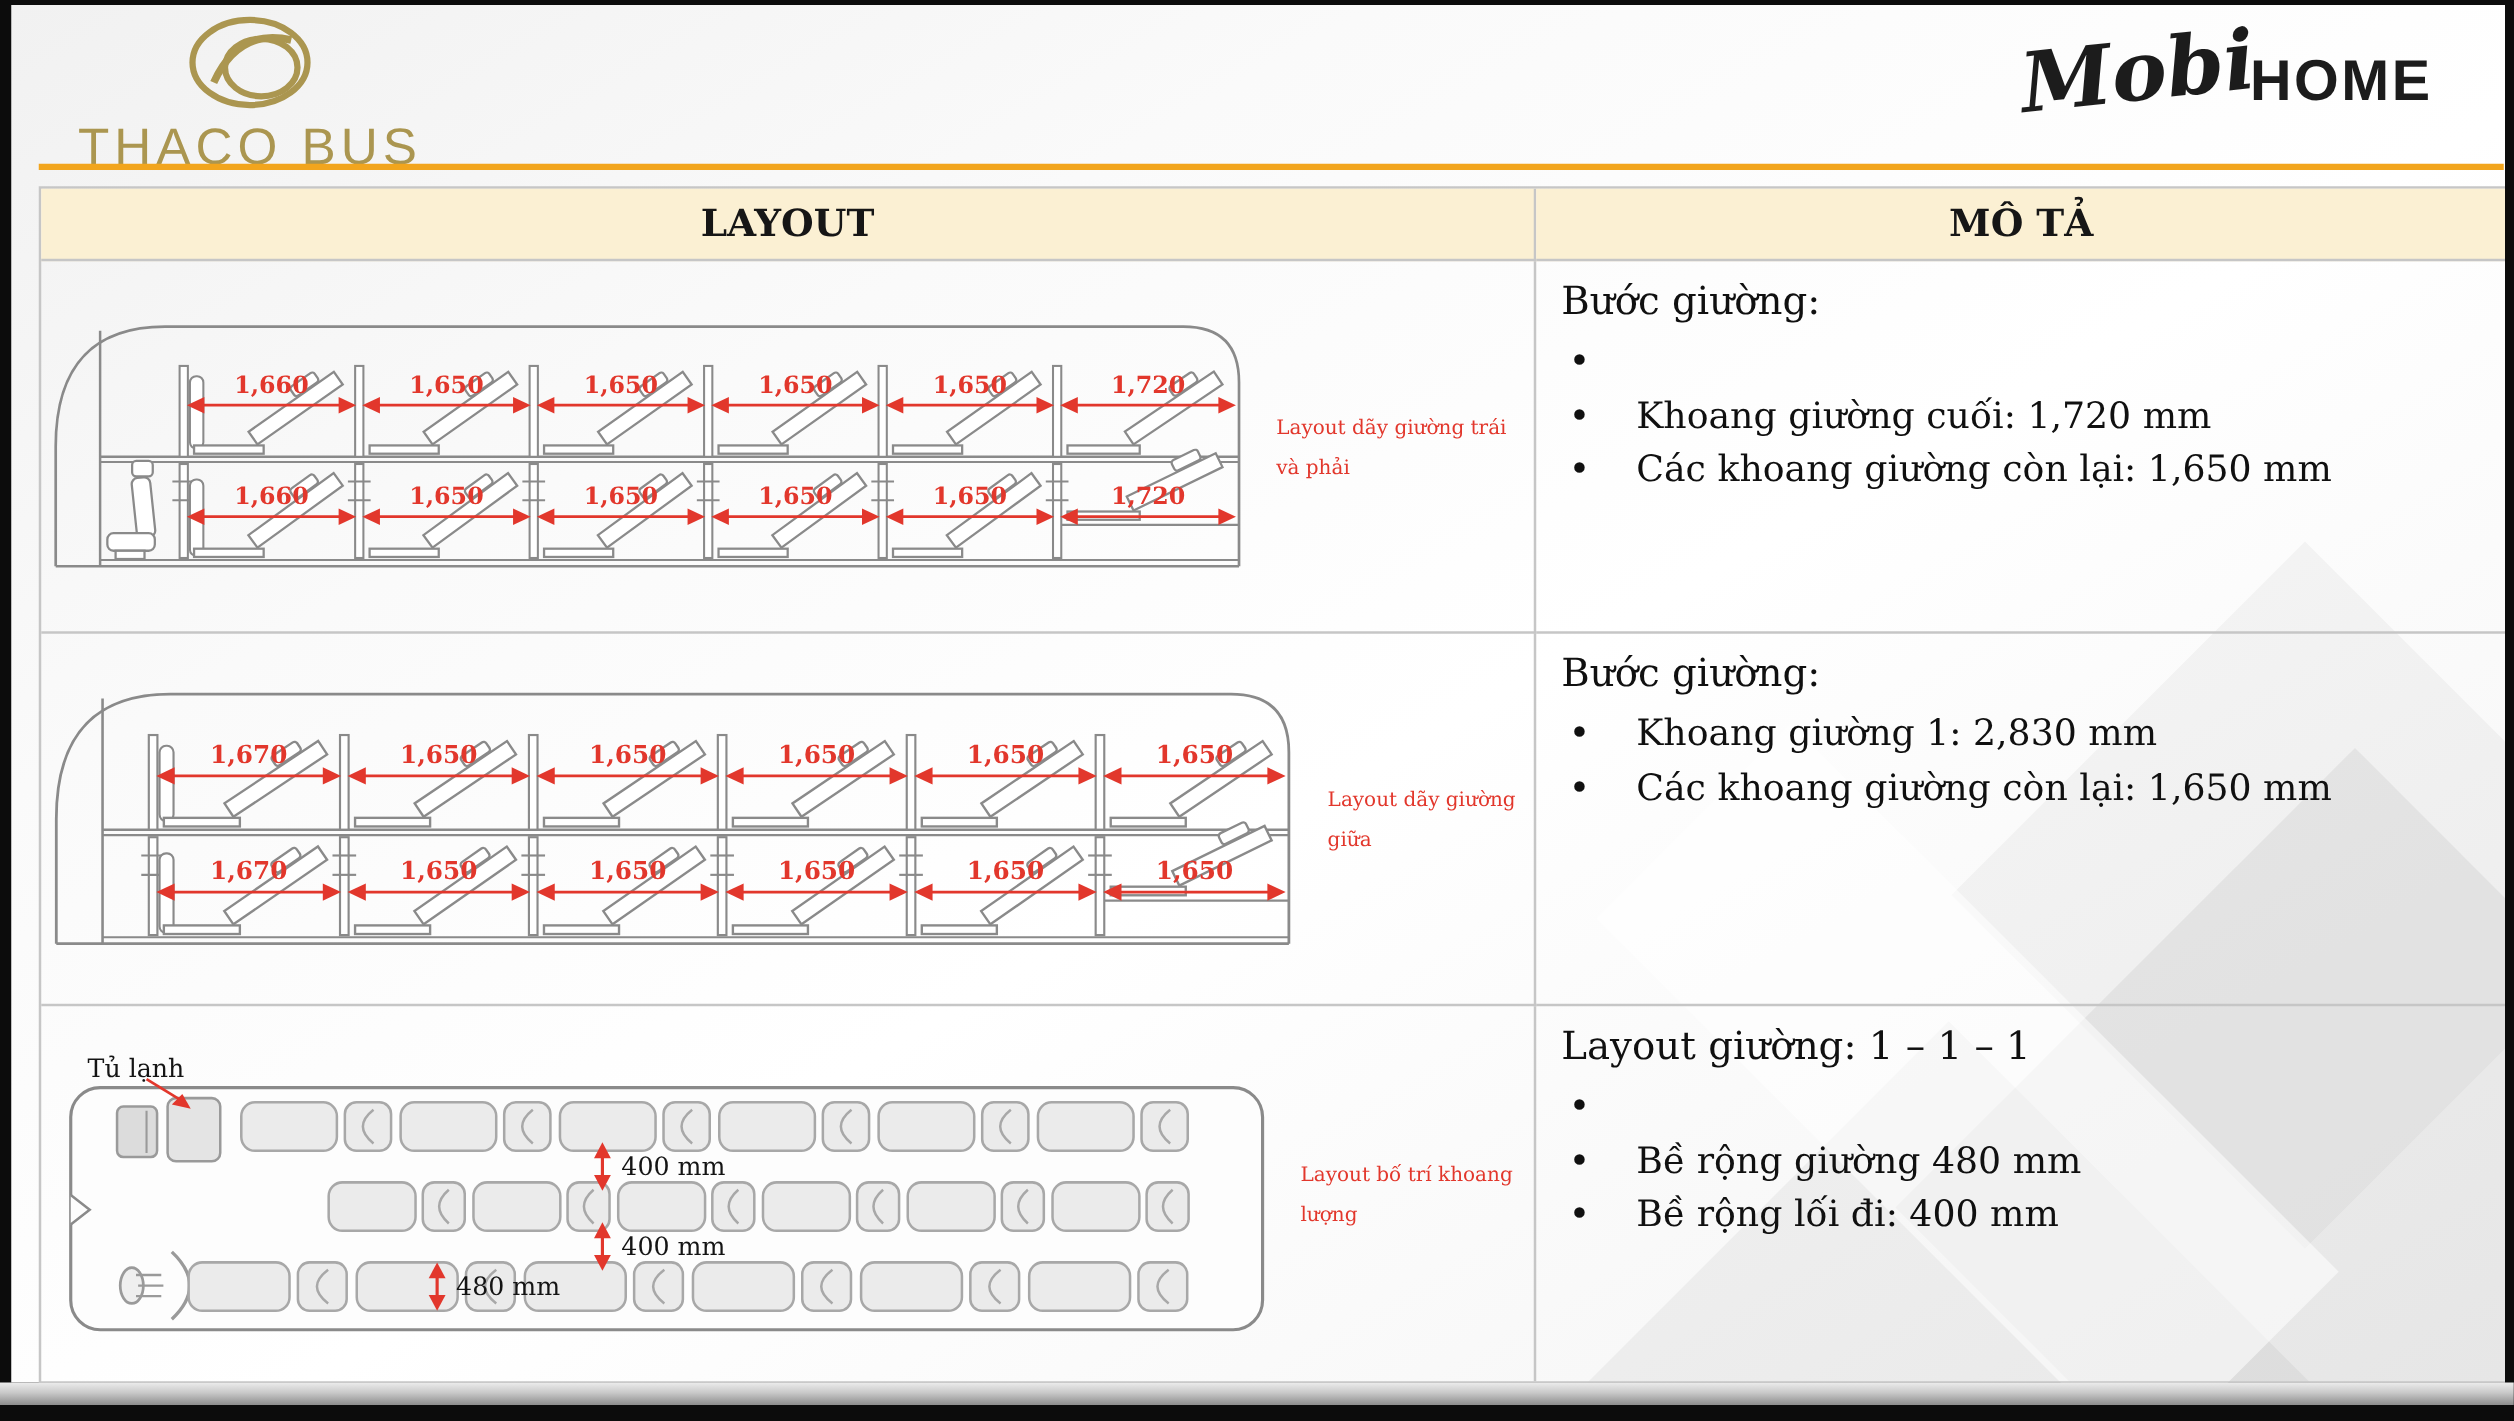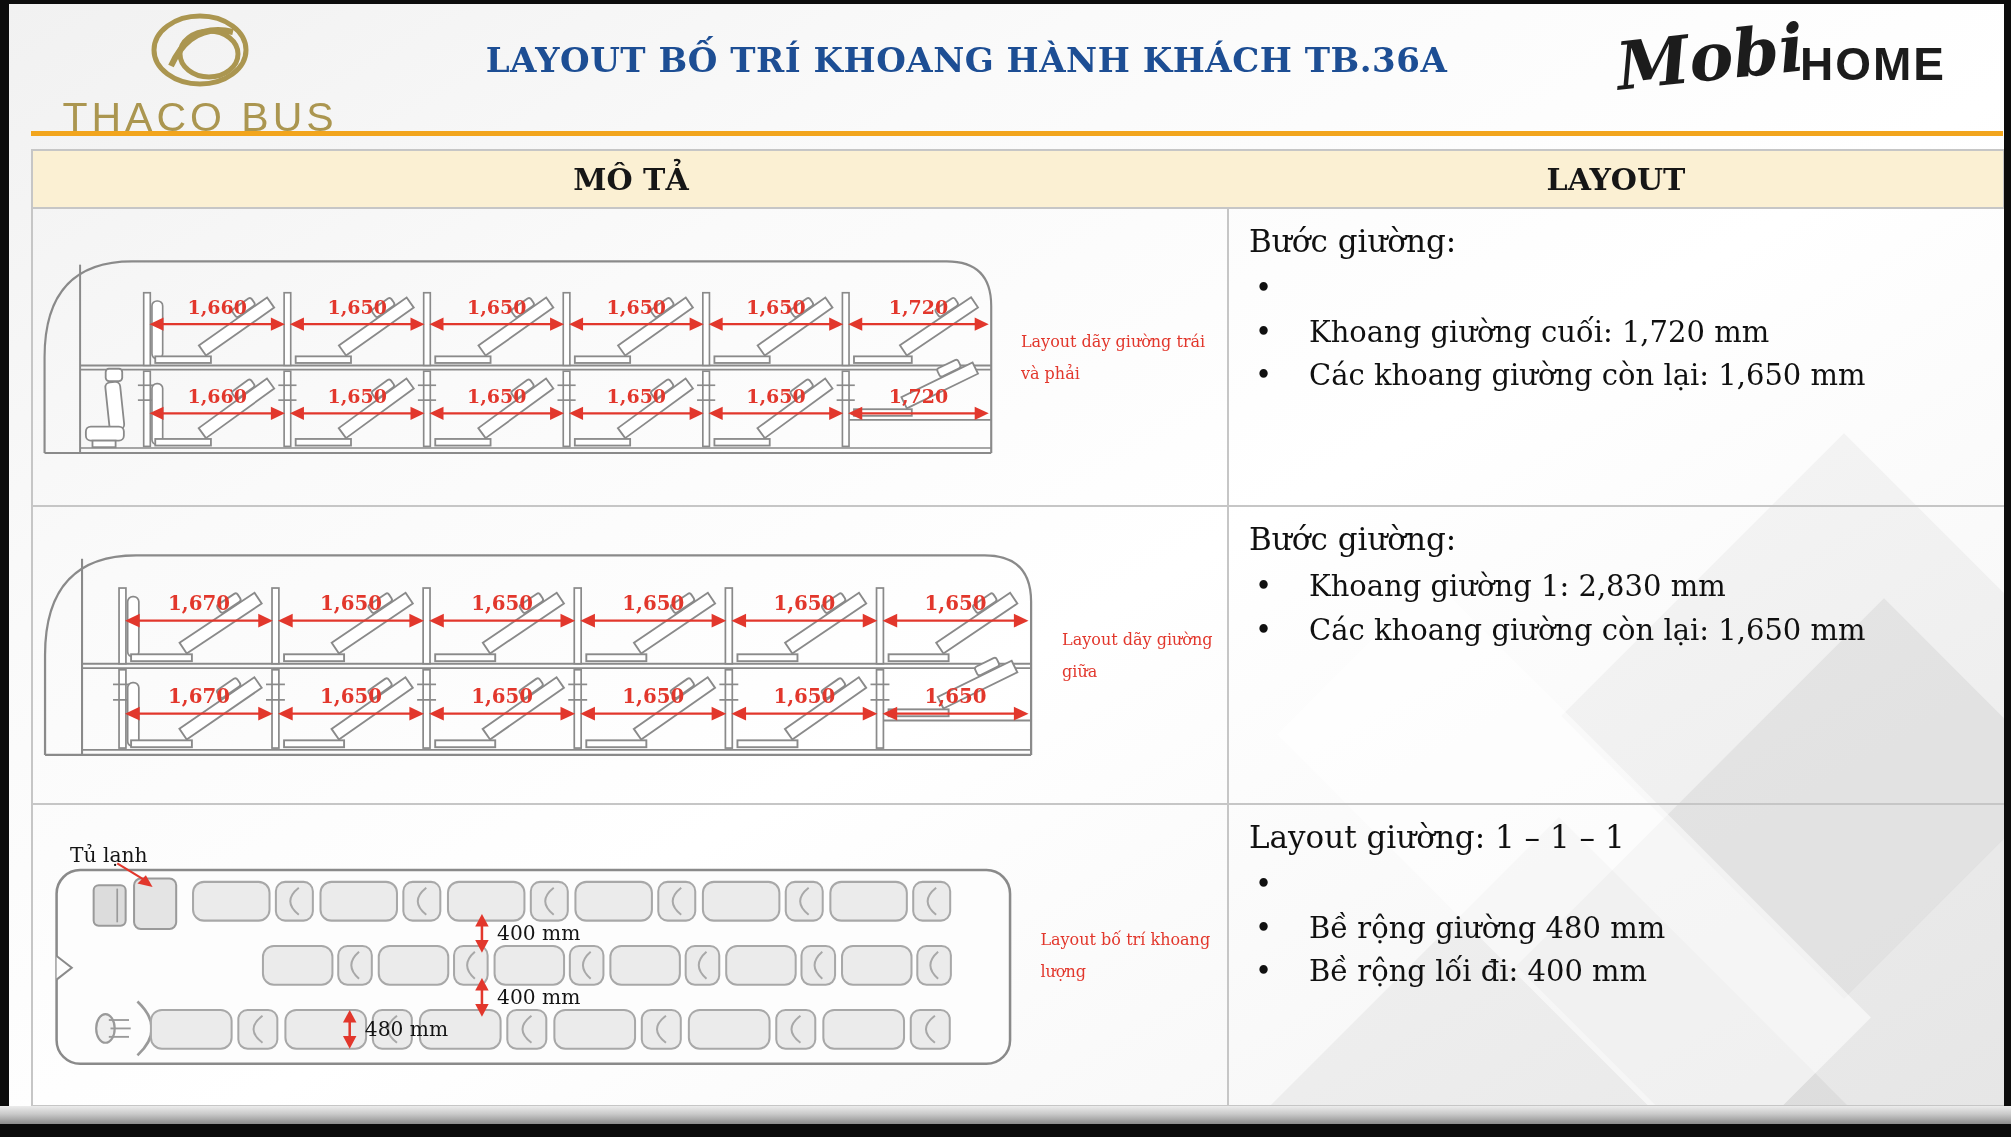--- a/index.html
+++ b/index.html
@@ -58,32 +58,31 @@
 
   <div class="brand">
     <svg width="118" height="84" viewBox="0 0 118 84">
       <ellipse cx="59" cy="42" rx="46" ry="34" fill="none" stroke="#ab9650" stroke-width="5"></ellipse>
       <ellipse cx="68" cy="46" rx="29" ry="23" fill="none" stroke="#ab9650" stroke-width="5"></ellipse>
       <path d="M 30 58 Q 50 14 92 24" fill="none" stroke="#ab9650" stroke-width="6"></path>
     </svg>
     <div class="brand-text">THACO BUS</div>
   </div>
 
-  <div class="title">LAYOUT BỐ TRÍ KHOANG HÀNH KHÁCH TB.36A</div>
 
   <div class="mobihome">
     <span class="mobi">Mobi</span>
     <span class="home">HOME</span>
   </div>
 
   <div class="gold-rule"></div>
 
   <div class="layout-table">
+    <div class="th bdr">LAYOUT</div>
     <div class="th">MÔ TẢ</div>
-    <div class="th bdr">LAYOUT</div>
 
     <div class="diagram-cell bdr bdb">
       <svg class="diagram" id="svg-row0" width="1190" height="256" viewBox="0 0 1196 258" preserveAspectRatio="xMidYMid meet">
           <path d="M 14 244 L 14 128 C 14 46 54 12 120 12 L 1106 12 Q 1160 12 1160 66 L 1160 244" fill="none" stroke="#8a8a8a" stroke-width="2.6"></path>
           <line x1="14" y1="244" x2="1160" y2="244" stroke="#8a8a8a" stroke-width="2.6"></line>
           <line x1="57" y1="238" x2="1160" y2="238" stroke="#8a8a8a" stroke-width="2"></line>
           <line x1="57" y1="16" x2="57" y2="244" stroke="#8a8a8a" stroke-width="2.4"></line>
           <line x1="57" y1="138" x2="1160" y2="138" stroke="#8a8a8a" stroke-width="2.4"></line>
           <line x1="57" y1="143" x2="1160" y2="143" stroke="#8a8a8a" stroke-width="2"></line>
           <rect x="134" y="50" width="8" height="88" fill="#fff" stroke="#8a8a8a" stroke-width="2"></rect>

